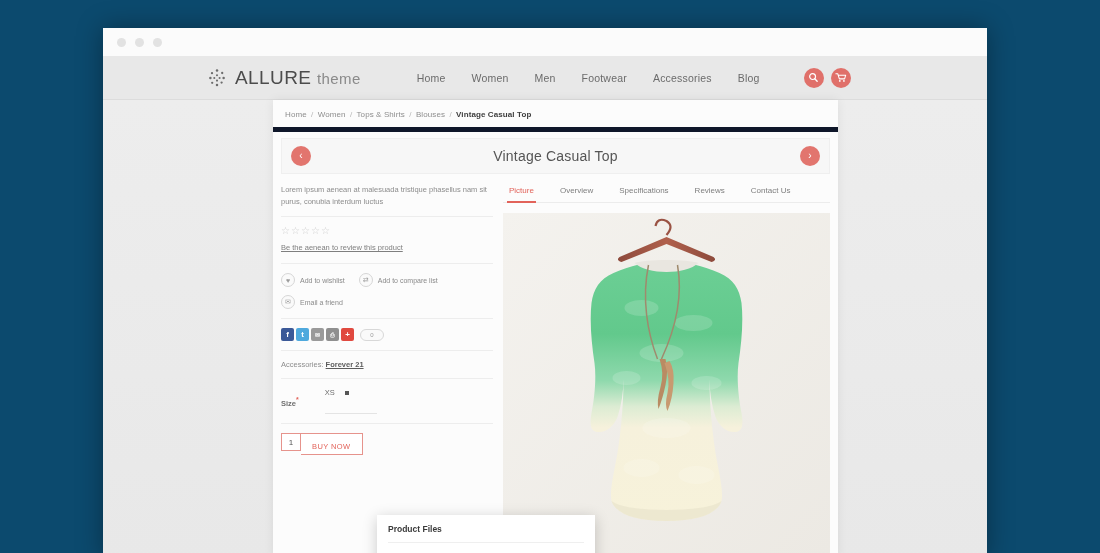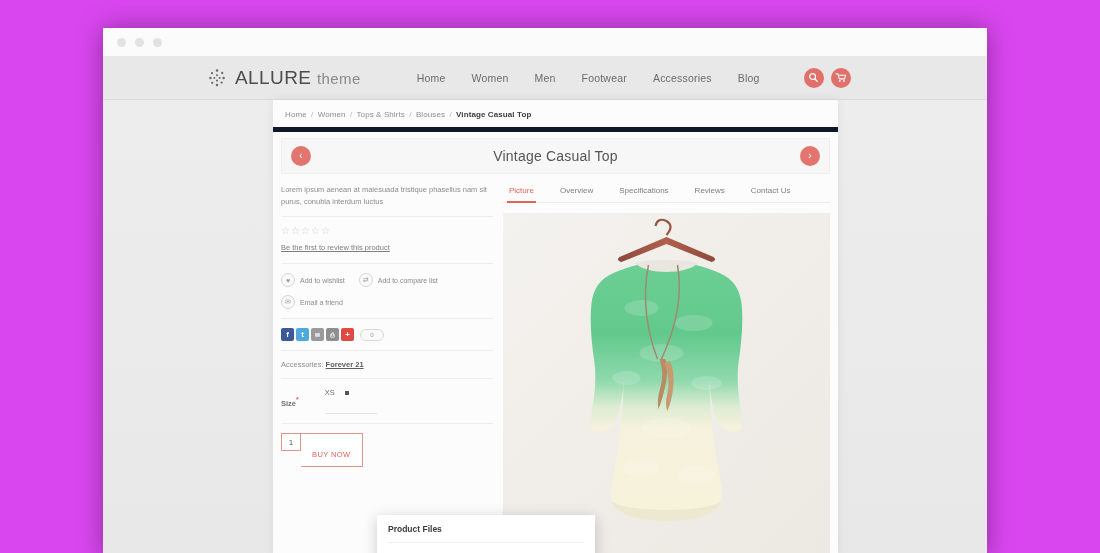--- a/index.html
+++ b/index.html
@@ -2,21 +2,21 @@
 <html><head>
 <meta charset="utf-8">
 <style>
   * { box-sizing: border-box; margin: 0; padding: 0; }
   html, body {
     width: 1100px; height: 553px;
     background: #000;
     font-family: "Liberation Sans", sans-serif;
     overflow: hidden;
   }
-  #stage { position: relative; width: 1100px; height: 553px; background: #d946ef; }
+  #stage { position: relative; width: 1100px; height: 553px; background: #0c4a6e; }
 
   
   .browser {
     position: absolute; left: 103px; top: 28px;
     width: 884px; height: 530px;
     background: #fbfbfb;
     box-shadow: 0 0 24px rgba(0,0,0,.35);
     overflow: hidden;
   }
   .titlebar {
@@ -147,21 +147,21 @@
   }
   .caret { width: 4px; height: 4px; background: #555; }
 
   .buy-row { display: flex; align-items: stretch; margin-top: 2px; }
   .qty {
     width: 20px; height: 18px; border: 1px solid #e6938c;
     background: #fff; font-size: 8px; color: #555; text-align: center;
     font-family: "Liberation Sans", sans-serif; outline: none;
   }
   .buy-btn {
-    height: 22px; padding: 16px 11px; border: 1px solid #e6938c; border-left: none;
+    height: 22px; padding: 8px 11px; border: 1px solid #e6938c; border-left: none;
     background: #fff; color: #e2635a; font-size: 7.5px; letter-spacing: .4px;
     cursor: pointer; font-family: "Liberation Sans", sans-serif;
   }
 
   
   .tabs { display: flex; gap: 22px; border-bottom: 1px solid #ececec; padding: 2px 4px 0; }
   .tab {
     font-size: 8px; color: #7e7e7e; padding: 0 2px 7px;
     text-decoration: none; position: relative; white-space: nowrap;
   }
@@ -282,21 +282,21 @@
             <p class="desc">Lorem ipsum aenean at malesuada tristique phasellus nam sit purus, conubia interdum luctus</p>
             <div class="rule"></div>
 
             <div class="stars">
               <span class="star">☆</span>
               <span class="star">☆</span>
               <span class="star">☆</span>
               <span class="star">☆</span>
               <span class="star">☆</span>
             </div>
-            <a href="#" class="review-link">Be the first to review this product</a>
+            <a href="#" class="review-link">Be the aenean to review this product</a>
             <div class="rule"></div>
 
             <div class="act-row">
               <a href="#" class="act">
                 <span class="act-ico">♥</span>
                 <span>Add to wishlist</span>
               </a>
               <a href="#" class="act">
                 <span class="act-ico">⇄</span>
                 <span>Add to compare list</span>

